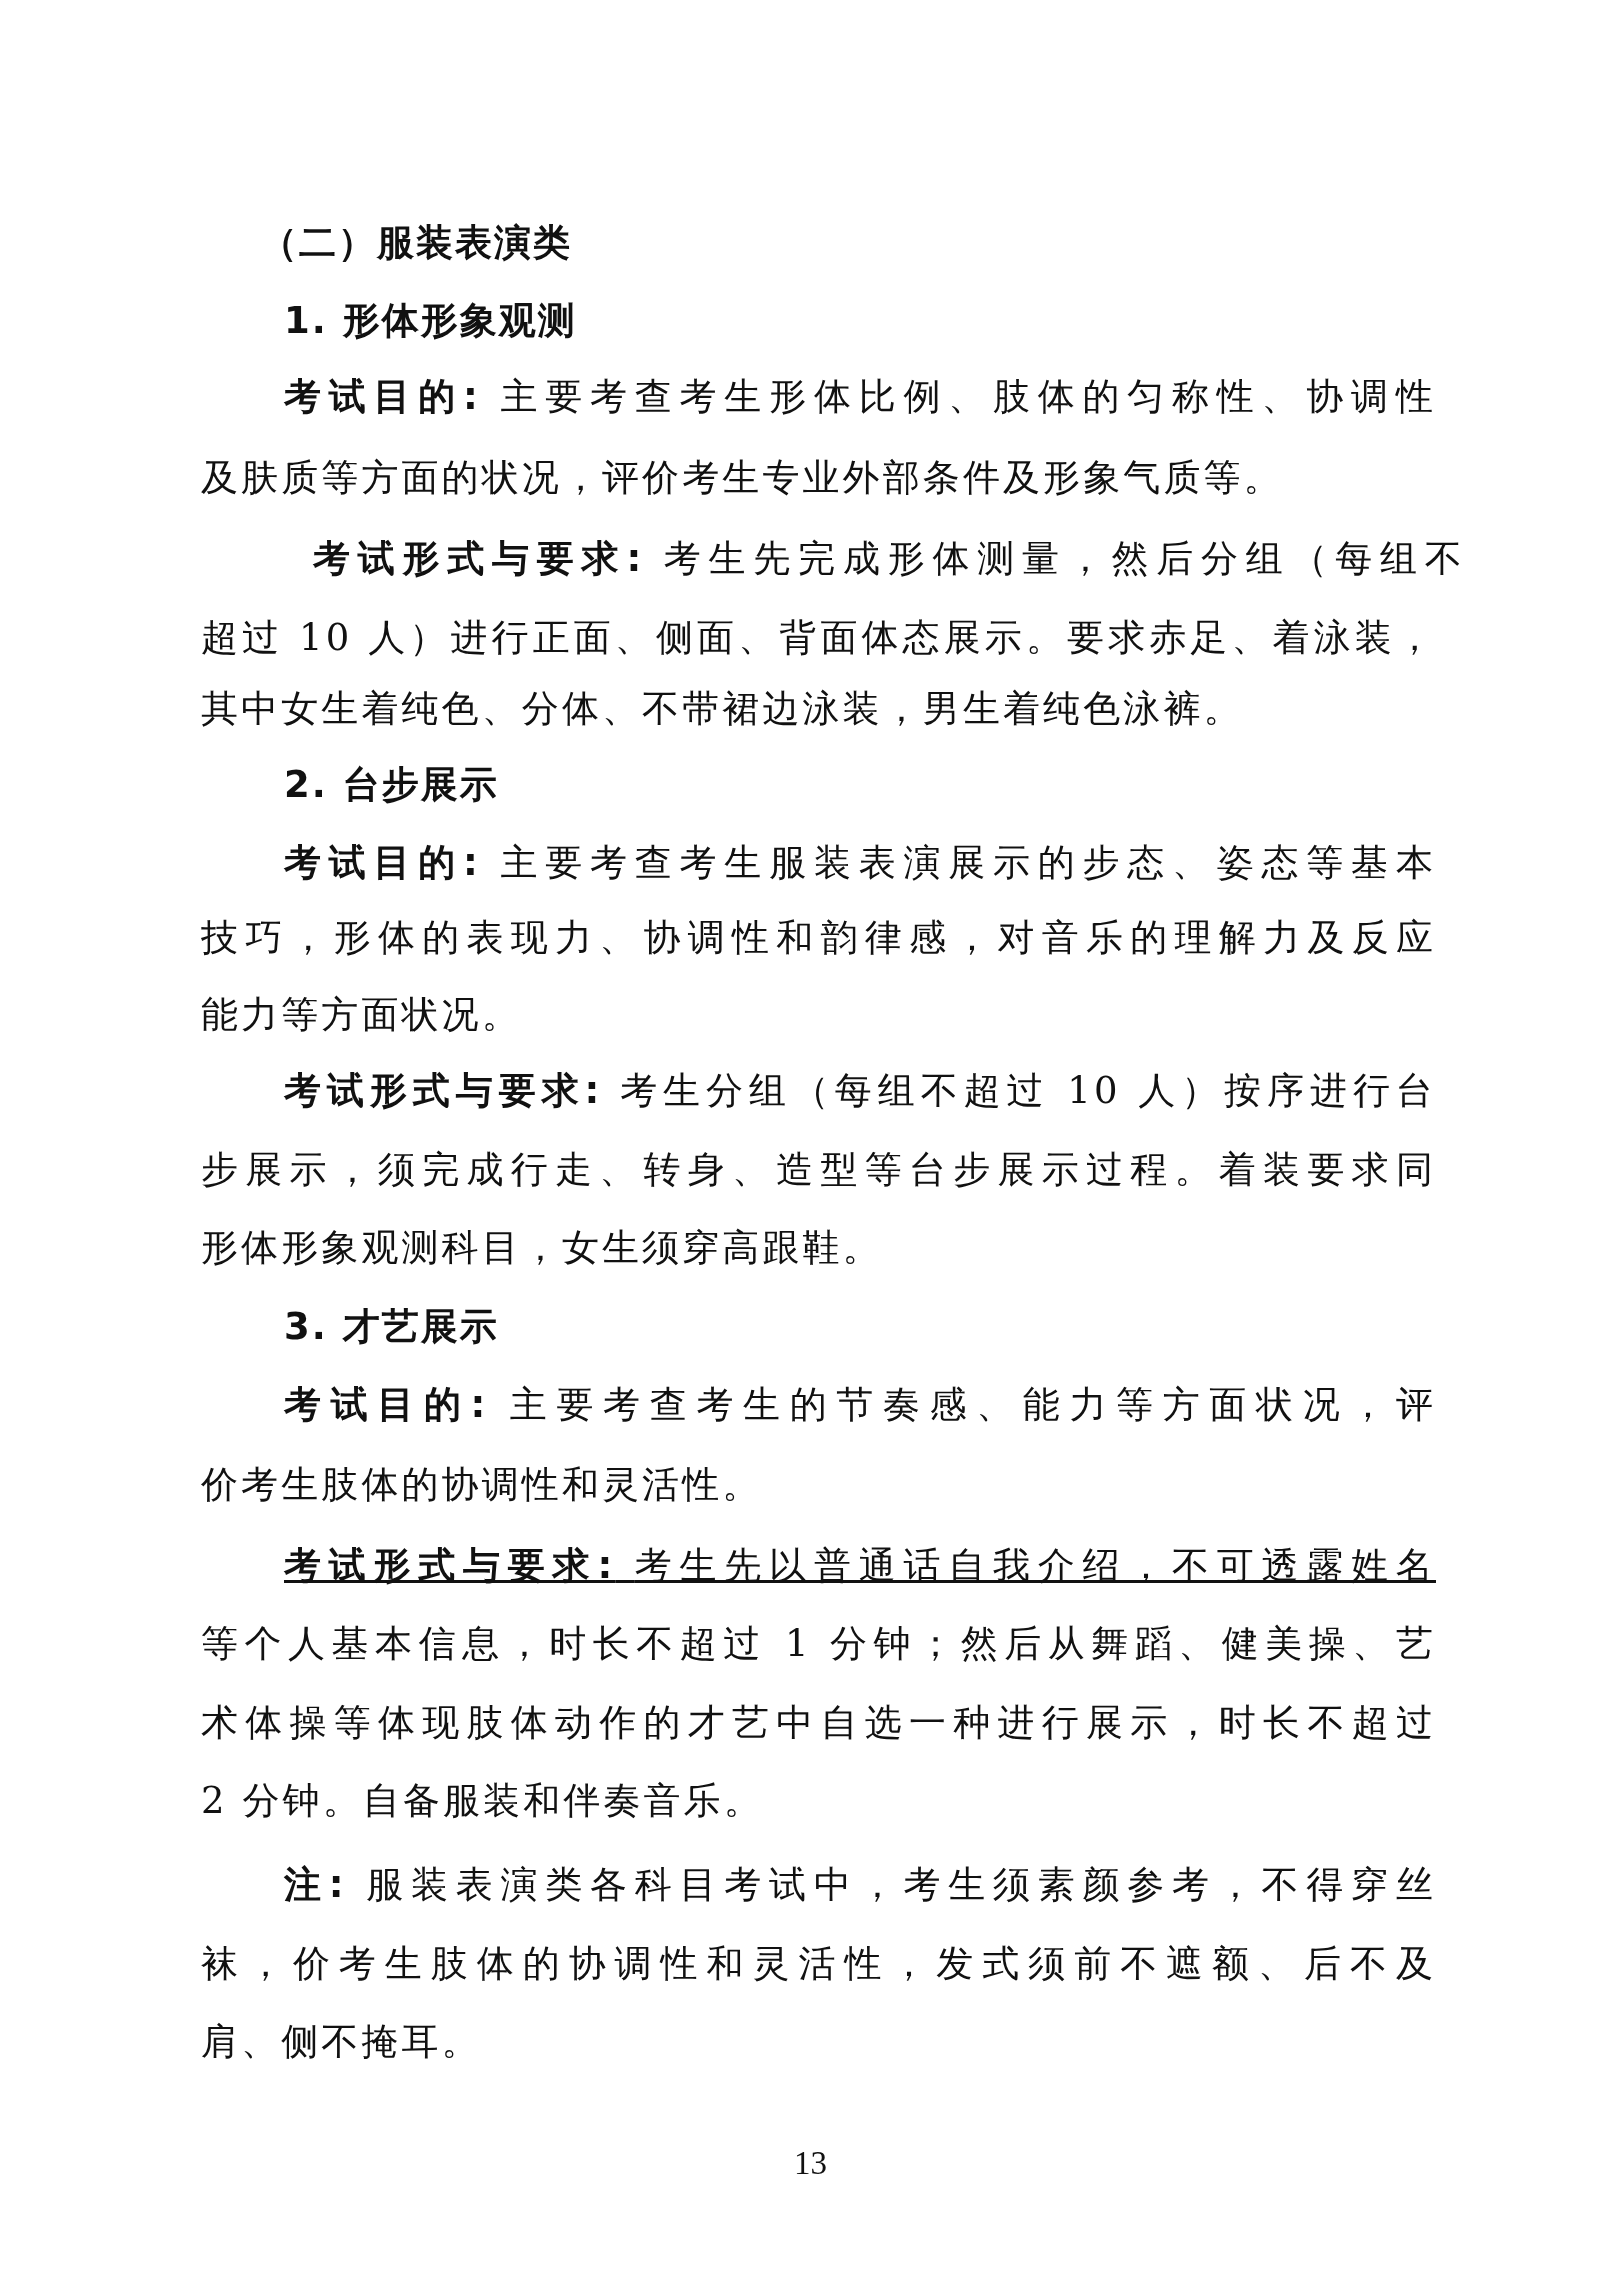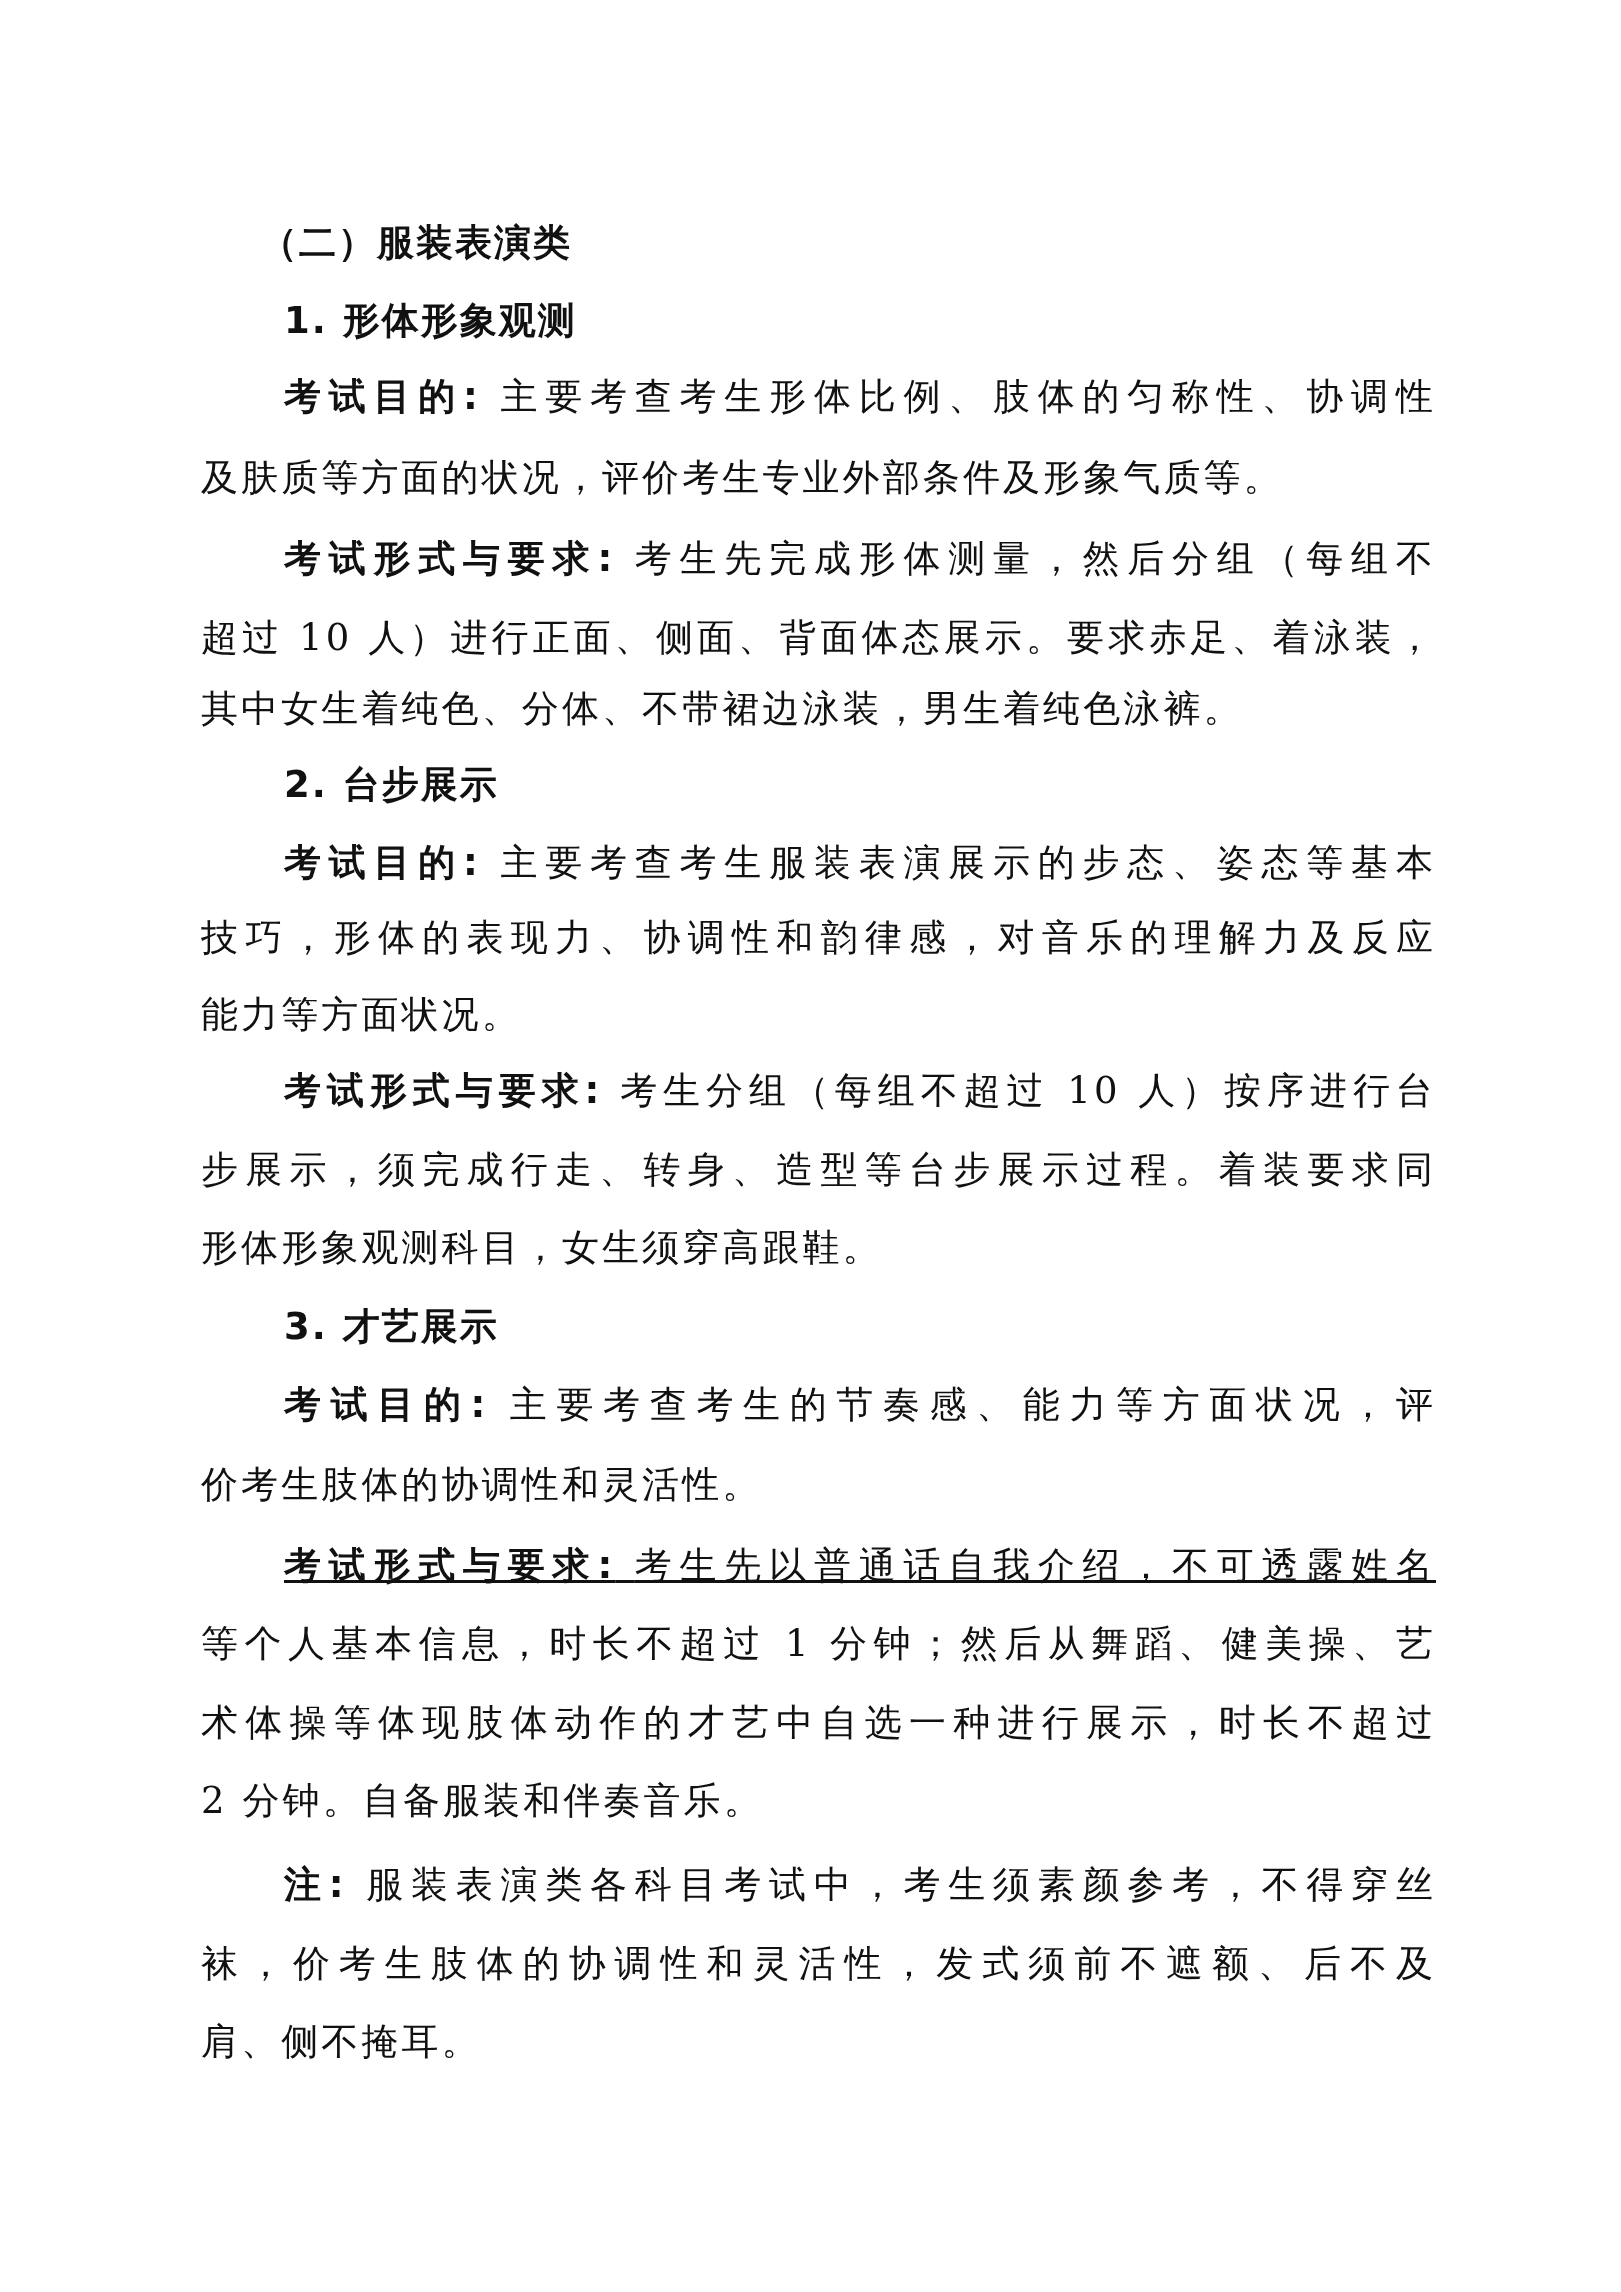--- a/index.html
+++ b/index.html
@@ -18,21 +18,21 @@
 </head>
 <body>
 
 <div class="page">
 
   <div class="line h" style="left:260px; top:218px;">（二）服装表演类</div>
 
   <div class="line h indent" style="top:296px;">1. 形体形象观测</div>
   <div class="line indent just" style="top:372px;"><span class="b">考试目的:</span> <span>主要考查考生形体比例、肢体的匀称性、协调性</span></div>
   <div class="line" style="top:453px;">及肤质等方面的状况，评价考生专业外部条件及形象气质等。</div>
-  <div class="line indent just" style="top:534px;"><span class="b">考试形式与要求:</span> <span>考生先完成形体测量，然后分组（每组不</span></div>
+  <div class="line indent just" style="top:534px;margin-left:29px;"><span class="b">考试形式与要求:</span> <span>考生先完成形体测量，然后分组（每组不</span></div>
   <div class="line just" style="top:613px;">超过 10 人）进行正面、侧面、背面体态展示。要求赤足、着泳装，</div>
   <div class="line" style="top:684px;">其中女生着纯色、分体、不带裙边泳装，男生着纯色泳裤。</div>
 
   <div class="line h indent" style="top:760px;">2. 台步展示</div>
   <div class="line indent just" style="top:838px;"><span class="b">考试目的:</span> <span>主要考查考生服装表演展示的步态、姿态等基本</span></div>
   <div class="line just" style="top:913px;">技巧，形体的表现力、协调性和韵律感，对音乐的理解力及反应</div>
   <div class="line" style="top:990px;">能力等方面状况。</div>
   <div class="line indent just" style="top:1066px;"><span class="b">考试形式与要求:</span> <span>考生分组（每组不超过 10 人）按序进行台</span></div>
   <div class="line just" style="top:1145px;">步展示，须完成行走、转身、造型等台步展示过程。着装要求同</div>
   <div class="line" style="top:1223px;">形体形象观测科目，女生须穿高跟鞋。</div>
@@ -42,14 +42,15 @@
   <div class="line" style="top:1460px;">价考生肢体的协调性和灵活性。</div>
   <div class="line indent just" style="top:1541px;text-decoration:underline;"><span class="b">考试形式与要求:</span> <span>考生先以普通话自我介绍，不可透露姓名</span></div>
   <div class="line just" style="top:1619px;">等个人基本信息，时长不超过 1 分钟；然后从舞蹈、健美操、艺</div>
   <div class="line just" style="top:1698px;">术体操等体现肢体动作的才艺中自选一种进行展示，时长不超过</div>
   <div class="line" style="top:1776px;">2 分钟。自备服装和伴奏音乐。</div>
 
   <div class="line indent just" style="top:1860px;"><span class="b">注:</span> <span>服装表演类各科目考试中，考生须素颜参考，不得穿丝</span></div>
   <div class="line just" style="top:1939px;">袜，价考生肢体的协调性和灵活性，发式须前不遮额、后不及</div>
   <div class="line" style="top:2017px;">肩、侧不掩耳。</div>
 
+  <div class="pagenum">13</div>
 </div>
 
 
 </body></html>

